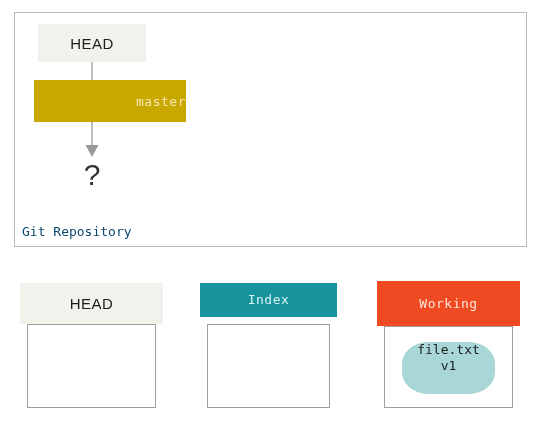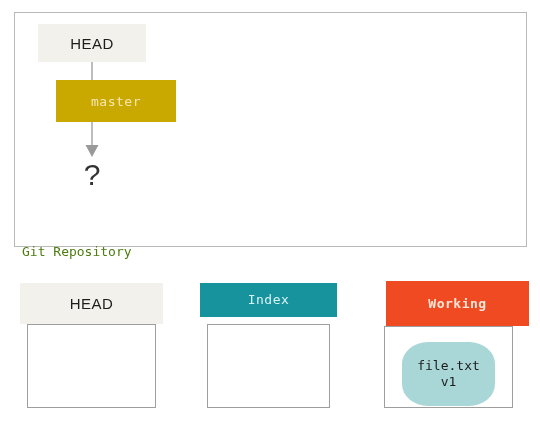--- a/index.html
+++ b/index.html
@@ -25,24 +25,24 @@
     top: 12px;
     width: 513px;
     height: 235px;
     border: 1px solid #b9b9b9;
     box-sizing: border-box;
     background: #ffffff;
   }
   .repo-label {
     position: absolute;
     left: 22px;
-    top: 244px;
-    font-family: "DejaVu Sans Mono", "Liberation Mono", monospace;
-    font-size: 13px;
-    color: #4d7c0f;
+    top: 224px;
+    font-family: "DejaVu Sans Mono", "Liberation Mono", monospace;
+    font-size: 13px;
+    color: #0c4a6e;
     letter-spacing: 0px;
     white-space: nowrap;
   }
 
   
   .connector {
     position: absolute;
     left: 14px;
     top: 12px;
     width: 513px;
@@ -66,28 +66,28 @@
   .head-box-top .label {
     font-family: "Liberation Sans", sans-serif;
     font-size: 15px;
     color: #1d1d1d;
     letter-spacing: 0.5px;
   }
 
   
   .master-box {
     position: absolute;
-    left: 56px;
+    left: 34px;
     top: 80px;
-    width: 120px;
+    width: 152px;
     height: 42px;
     background: #c9a800;
     display: flex;
     align-items: center;
-    justify-content: center;
+    justify-content: flex-end;
     box-sizing: border-box;
   }
   .master-box .label {
     font-family: "DejaVu Sans Mono", "Liberation Mono", monospace;
     font-size: 13px;
     color: #f6e7b0;
     letter-spacing: 0.5px;
   }
 
   
@@ -136,37 +136,36 @@
 
   
   #col-head   .col-header { left: 20px;  top: 283px; width: 143px; height: 41px;
                             background: #f2f1ec; color: #1d1d1d; }
   #col-head   .col-body   { left: 27px;  top: 324px; width: 129px; height: 84px; }
 
   #col-index  .col-header { left: 200px; top: 283px; width: 137px; height: 34px;
                             background: #16939c; color: #d9f2f4; }
   #col-index  .col-body   { left: 207px; top: 324px; width: 123px; height: 84px; }
 
-  #col-workdir .col-header { left: 386px; top: 281px; width: 143px; height: 45px;
-                             background: #f04a23; color: #ffe6d9; font-weight: bold; }
+  #col-workdir .col-header { left: 377px; top: 281px; width: 143px; height: 45px;
+                             background: #f04a23; color: #ffe6d9; }
   #col-workdir .col-body   { left: 384px; top: 326px; width: 129px; height: 82px; }
 
   
   .file-blob {
     position: absolute;
     left: 402px;
     top: 342px;
     width: 93px;
-    height: 64px;
+    height: 52px;
     background: #a9d6d6;
     border-radius: 26px / 22px;
     display: flex;
     flex-direction: column;
     align-items: center;
-    justify-content: center;
     box-sizing: border-box;
   }
   .file-blob .line {
     font-family: "DejaVu Sans Mono", "Liberation Mono", monospace;
     font-size: 13px;
     line-height: 16px;
     color: #1d1d1d;
     letter-spacing: 0px;
   }
 </style>

